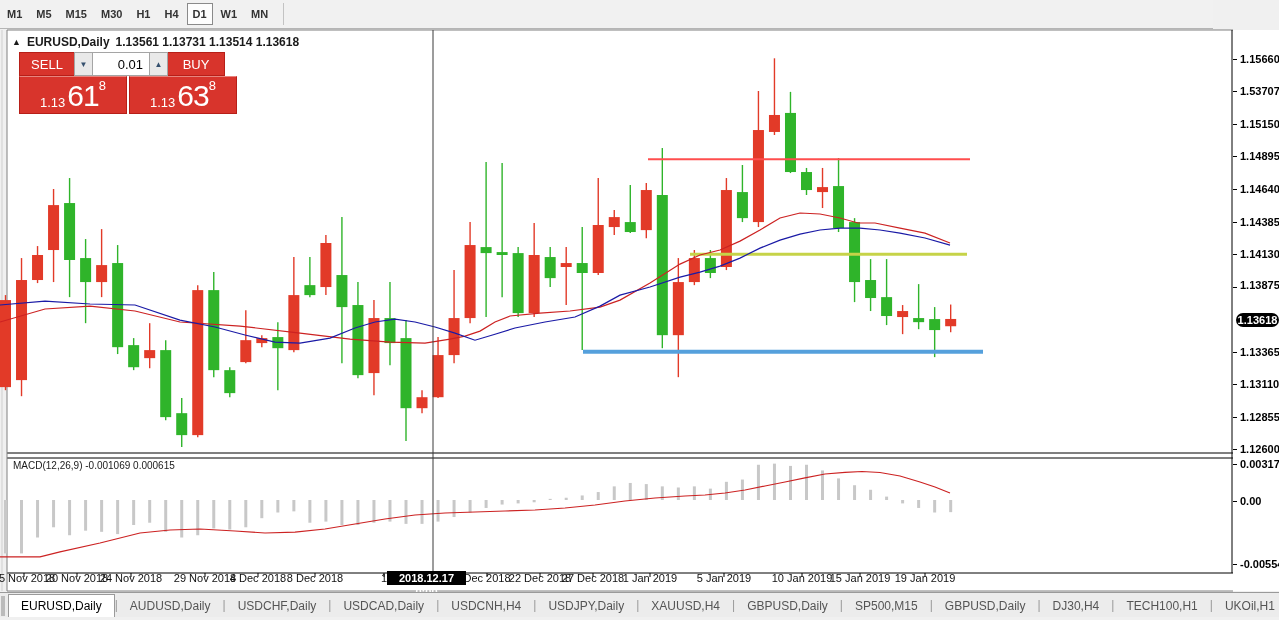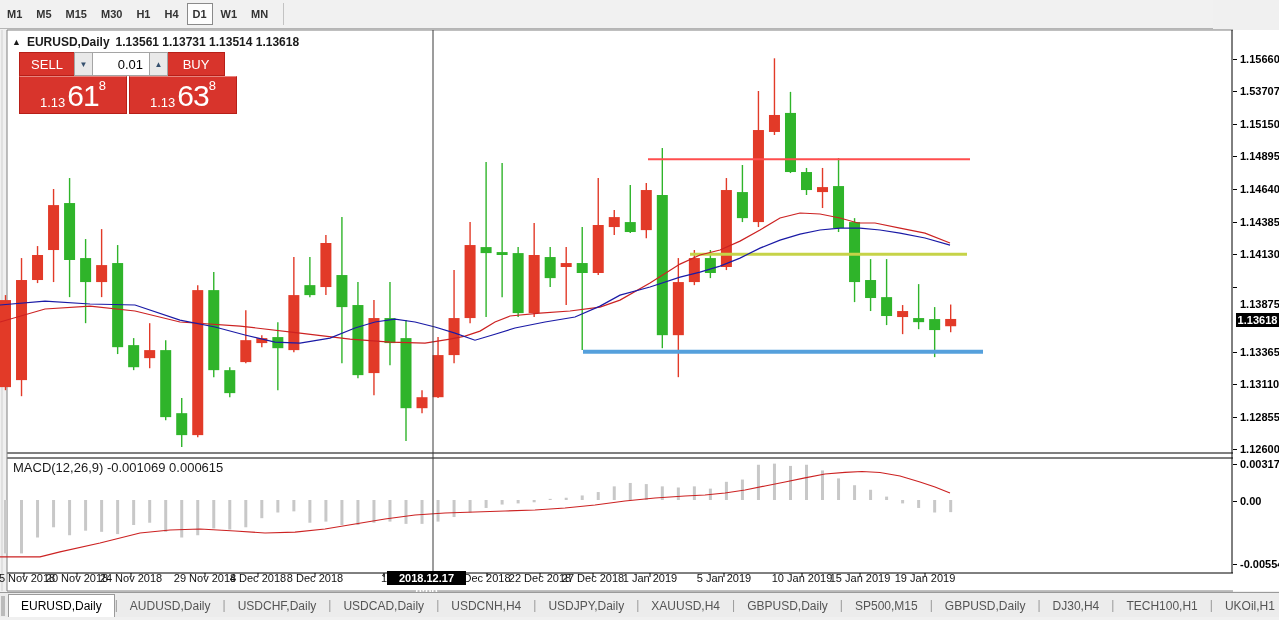--- a/index.html
+++ b/index.html
@@ -36,28 +36,28 @@
   .lot-box { width:56px; background:#fff; border-top:1px solid #a5a5a5; border-bottom:1px solid #a5a5a5;
              font-size:13px; color:#000; display:flex; align-items:center; justify-content:flex-end; padding-right:6px; }
   .tp-row2 { display:flex; height:38px; margin-top:0px; }
   .quote { background:#d8342c; color:#fff; width:108px; display:flex; align-items:flex-end; justify-content:center;
            border:1px solid #b71f18; border-top:1px solid #e8847e; padding-bottom:3px; }
   .quote + .quote { margin-left:2px; }
   .q-small { font-size:13px; line-height:15px; margin-right:2px; }
   .q-big { font-size:30px; line-height:28px; letter-spacing:-1px; }
   .q-sup { font-size:13px; line-height:13px; align-self:flex-start; margin-top:2px; }
 
-  .macd-label { position:absolute; left:13px; top:431px; font-size:13px; color:#1a1a1a; }
+  .macd-label { position:absolute; left:13px; top:431px; font-size:10px; color:#1a1a1a; }
 
   
   .price-axis { position:absolute; left:1233px; top:1px; width:46px; height:561px; background:#fff; }
   .pa-label { position:absolute; left:7px; font-size:11px; font-weight:bold; color:#000; }
   .pa-tick { position:absolute; left:0; width:4px; height:1px; background:#000; }
   .pa-current { position:absolute; left:3px; width:43px; height:14px; background:#000; color:#fff;
-                font-size:11px; font-weight:bold; text-align:center; line-height:14px; }
+                font-size:11px; font-weight:bold; text-align:center; line-height:14px;border-radius:7px; }
 
   
   .date-label { position:absolute; top:543px; font-size:11px; color:#111; white-space:nowrap; transform:translateX(-50%); }
   .cross-tag { position:absolute; top:542px; height:14px; background:#000; color:#fff; font-size:11px;
                font-weight:bold; line-height:14px; text-align:center; }
 
   
   .tab-bar { position:absolute; left:0; top:592px; width:1279px; height:25px; background:#ececec;
              border-top:1px solid #9a9a9a; display:flex; align-items:flex-end; }
   .tab-grip { width:6px; height:20px; border-left:2px solid #bbb; border-right:2px solid #bbb; margin:0 3px 1px 1px; }
@@ -338,21 +338,21 @@
       <div class="pa-label" style="top: 87.9015px;">1.15150</div>
       <div class="pa-tick" style="top: 126.452px;"></div>
       <div class="pa-label" style="top: 120.452px;">1.14895</div>
       <div class="pa-tick" style="top: 159.003px;"></div>
       <div class="pa-label" style="top: 153.003px;">1.14640</div>
       <div class="pa-tick" style="top: 191.554px;"></div>
       <div class="pa-label" style="top: 185.554px;">1.14385</div>
       <div class="pa-tick" style="top: 224.105px;"></div>
       <div class="pa-label" style="top: 218.105px;">1.14130</div>
       <div class="pa-tick" style="top: 256.655px;"></div>
-      <div class="pa-label" style="top: 268px;">1.13875</div>
+      <div class="pa-label" style="top: 249px;">1.13875</div>
       <div class="pa-tick" style="top: 321.757px;"></div>
       <div class="pa-label" style="top: 315.757px;">1.13365</div>
       <div class="pa-tick" style="top: 354.308px;"></div>
       <div class="pa-label" style="top: 348.308px;">1.13110</div>
       <div class="pa-tick" style="top: 386.858px;"></div>
       <div class="pa-label" style="top: 380.858px;">1.12855</div>
       <div class="pa-tick" style="top: 419.409px;"></div>
       <div class="pa-label" style="top: 413.409px;">1.12600</div>
       <div class="pa-current" style="top: 282.961px;">1.13618</div>
       <div class="pa-tick" style="top: 434.458px;"></div>

